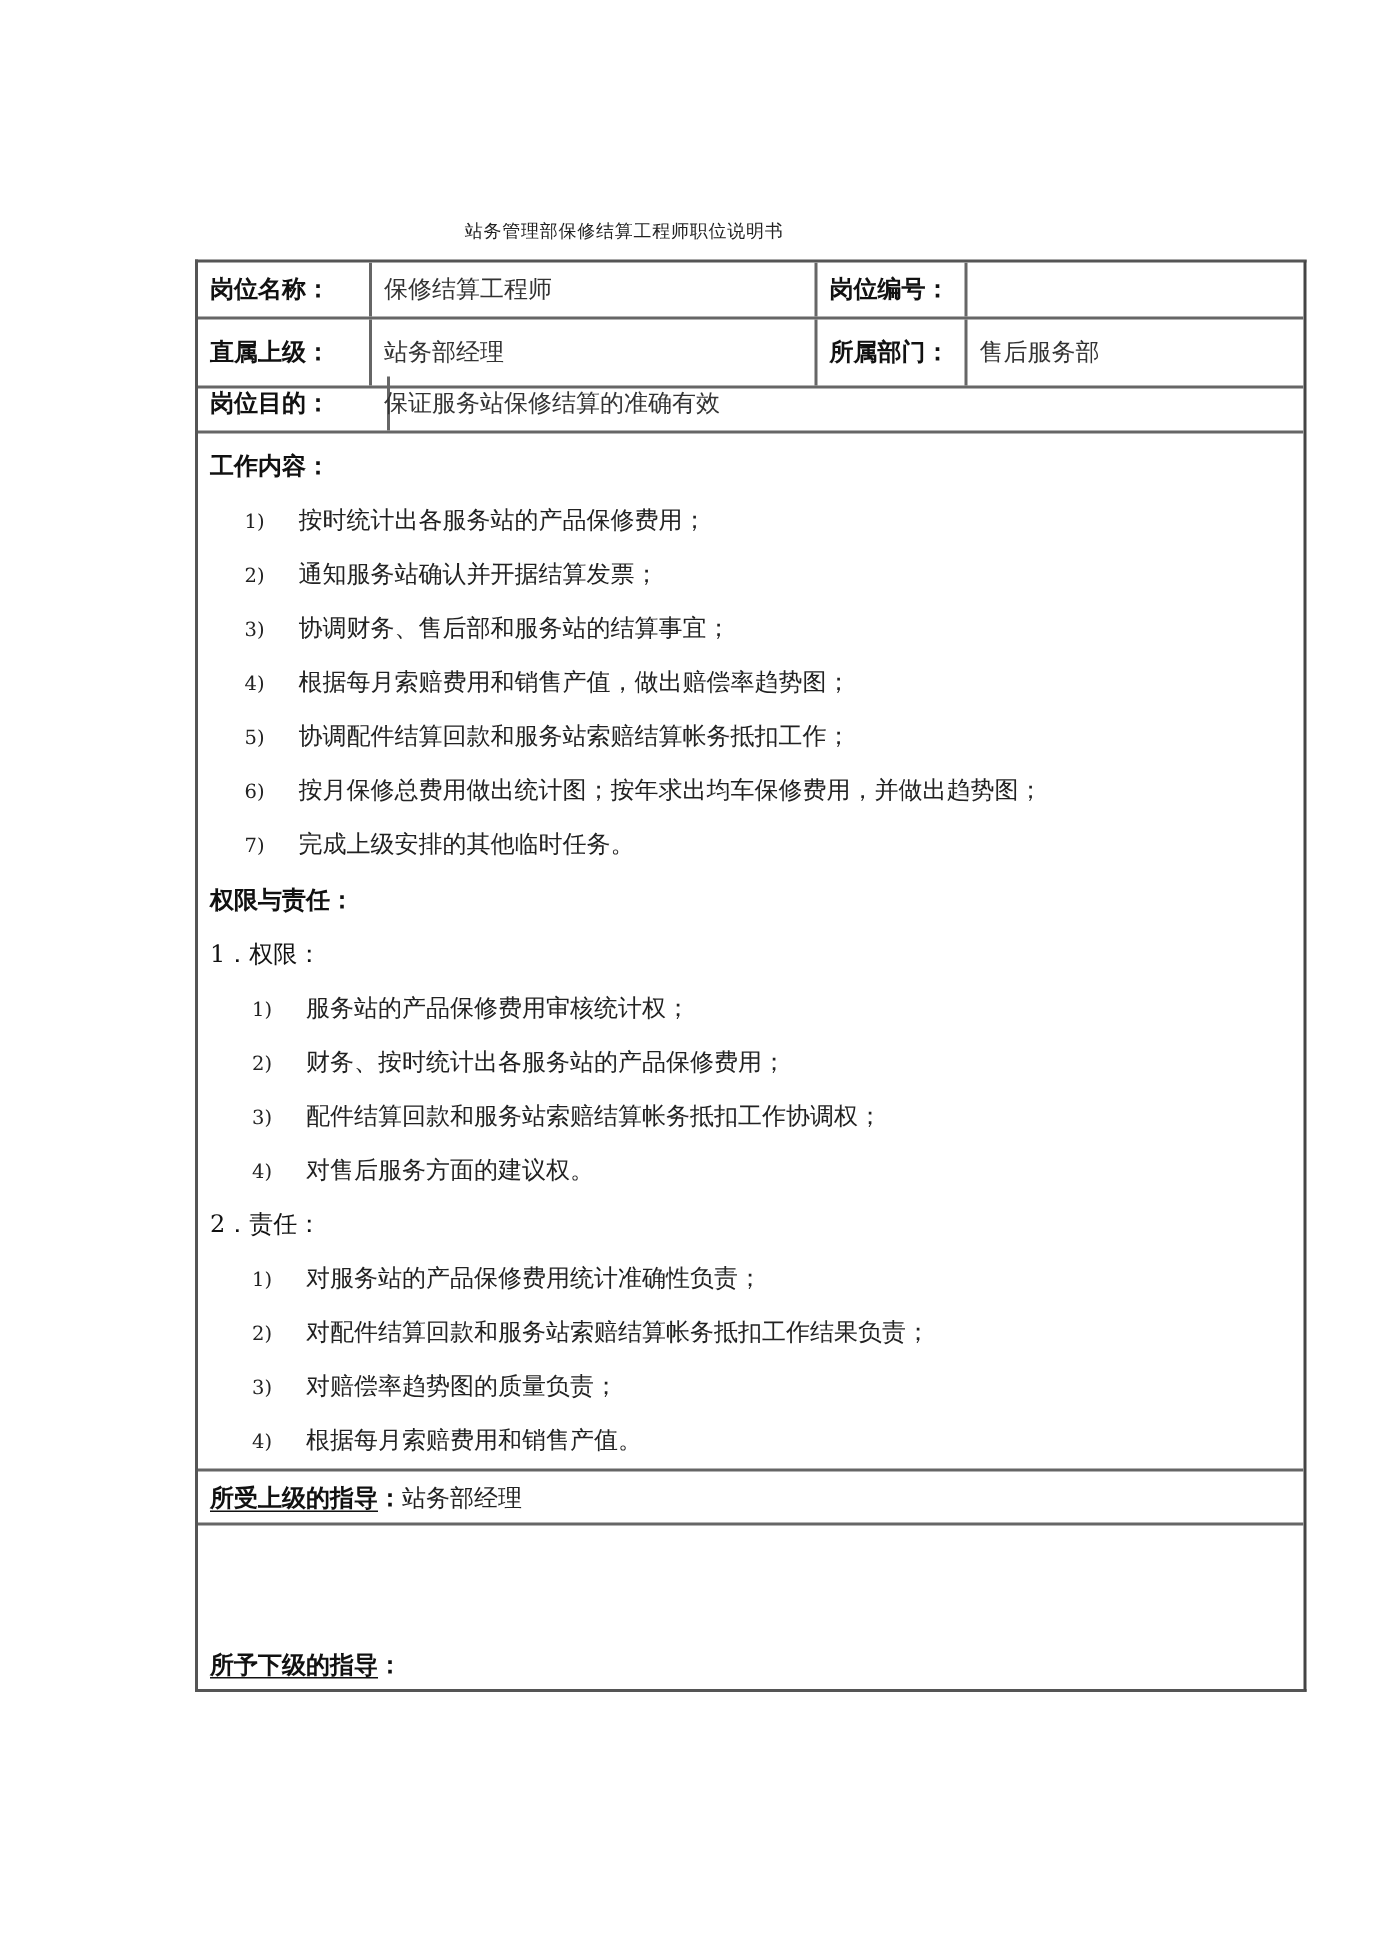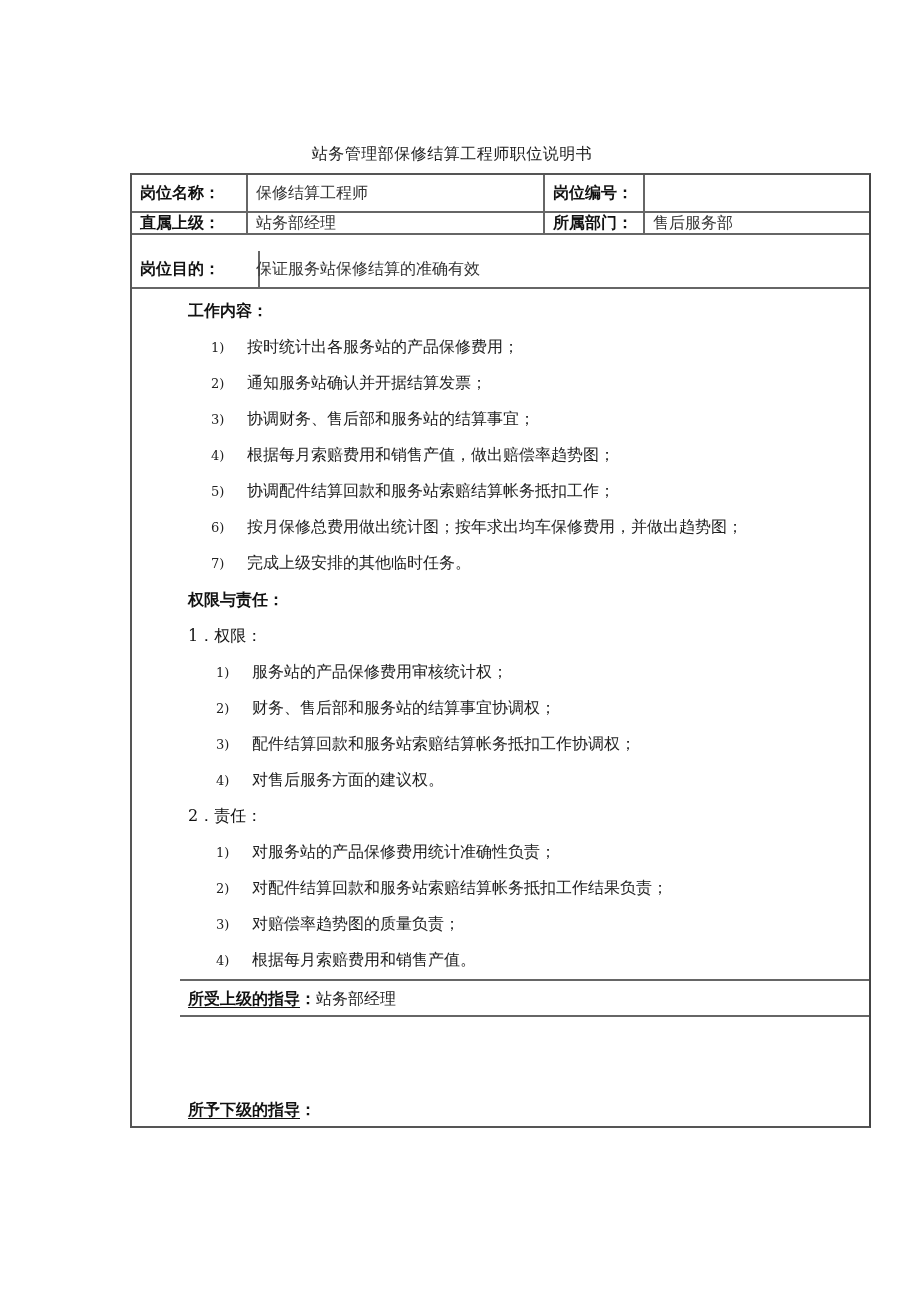--- a/index.html
+++ b/index.html
@@ -14,25 +14,24 @@
       overflow: hidden;
       font-family: "DejaVu Serif", "Liberation Serif", serif;
       color: #111111;
     }
     .doc-title {
       position: absolute;
       left: 0;
       width: 832px;
       top: 143px;
       text-align: center;
-      font-size: 16px;
+      font-size: 12px;
       line-height: 22px;
       letter-spacing: 0.5px;
       color: #222;
-      padding-left: 36px;
     }
     .sheet {
       position: absolute;
       left: 130px;
       top: 173px;
       width: 741px;
       height: 955px;
       border: 2px solid #555;
       border-right: 2px solid #444;
       box-sizing: border-box;
@@ -69,21 +68,20 @@
       border-right: 2px solid #666;
     }
     .block {
       position: absolute;
       left: 0;
       right: 0;
       box-sizing: border-box;
       border-bottom: 2px solid #666;
       padding-left: 8px;
       overflow: hidden;
-      margin-left: 48px;
     }
     .line {
       position: absolute;
       white-space: nowrap;
       font-size: 16px;
       line-height: 20px;
     }
     .heading {
       font-family: "DejaVu Sans", "Liberation Sans", sans-serif;
       font-weight: bold;
@@ -112,21 +110,21 @@
 
 <div class="sheet">
 
   <div class="row" style="top:0; height:38px;">
     <div class="cell label vline" style="left:0; width:116px;">岗位名称：</div>
     <div class="cell value vline" style="left:116px; width:297px;">保修结算工程师</div>
     <div class="cell label vline" style="left:413px; width:100px;">岗位编号：</div>
     <div class="cell value" style="left:513px; right:0;"></div>
   </div>
 
-  <div class="row" style="top:38px; height:22px;">
+  <div class="row" style="top:38px; height:46px;">
     <div class="cell label vline" style="left:0; width:116px;">直属上级：</div>
     <div class="cell value vline" style="left:116px; width:297px;">站务部经理</div>
     <div class="cell label vline" style="left:413px; width:100px;">所属部门：</div>
     <div class="cell value" style="left:513px; right:0;">售后服务部</div>
   </div>
 
   <div class="row" style="top:76px; height:38px;">
     <div class="cell label vline" style="left:0; width:128px;">岗位目的：</div>
     <div class="cell value" style="left:116px; right:0;">保证服务站保修结算的准确有效</div>
   </div>
@@ -156,21 +154,21 @@
       <span class="num">7)</span><span class="txt">完成上级安排的其他临时任务。</span>
     </div>
 
     <div class="line heading" style="top:301px; left:8px;">权限与责任：</div>
     <div class="line" style="top:337px; left:8px;">1．权限：</div>
 
     <div class="line" style="top:373px; left:36px;">
       <span class="num">1)</span><span class="txt">服务站的产品保修费用审核统计权；</span>
     </div>
     <div class="line" style="top:409px; left:36px;">
-      <span class="num">2)</span><span class="txt">财务、售后部和服务站的结算事宜协调权；</span>
+      <span class="num">2)</span><span class="txt">财务、按时统计出各服务站的产品保修费用；</span>
     </div>
     <div class="line" style="top:445px; left:36px;">
       <span class="num">3)</span><span class="txt">配件结算回款和服务站索赔结算帐务抵扣工作协调权；</span>
     </div>
     <div class="line" style="top:481px; left:36px;">
       <span class="num">4)</span><span class="txt">对售后服务方面的建议权。</span>
     </div>
 
     <div class="line" style="top:517px; left:8px;">2．责任：</div>
 

